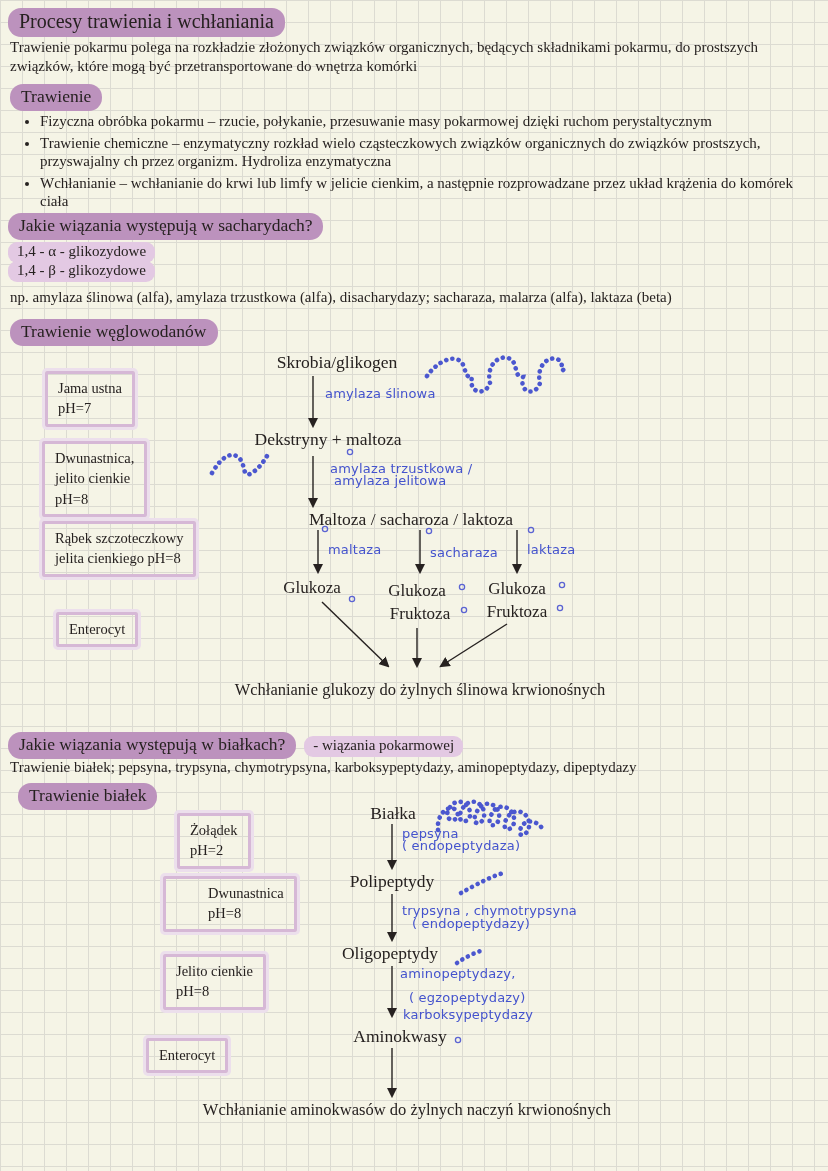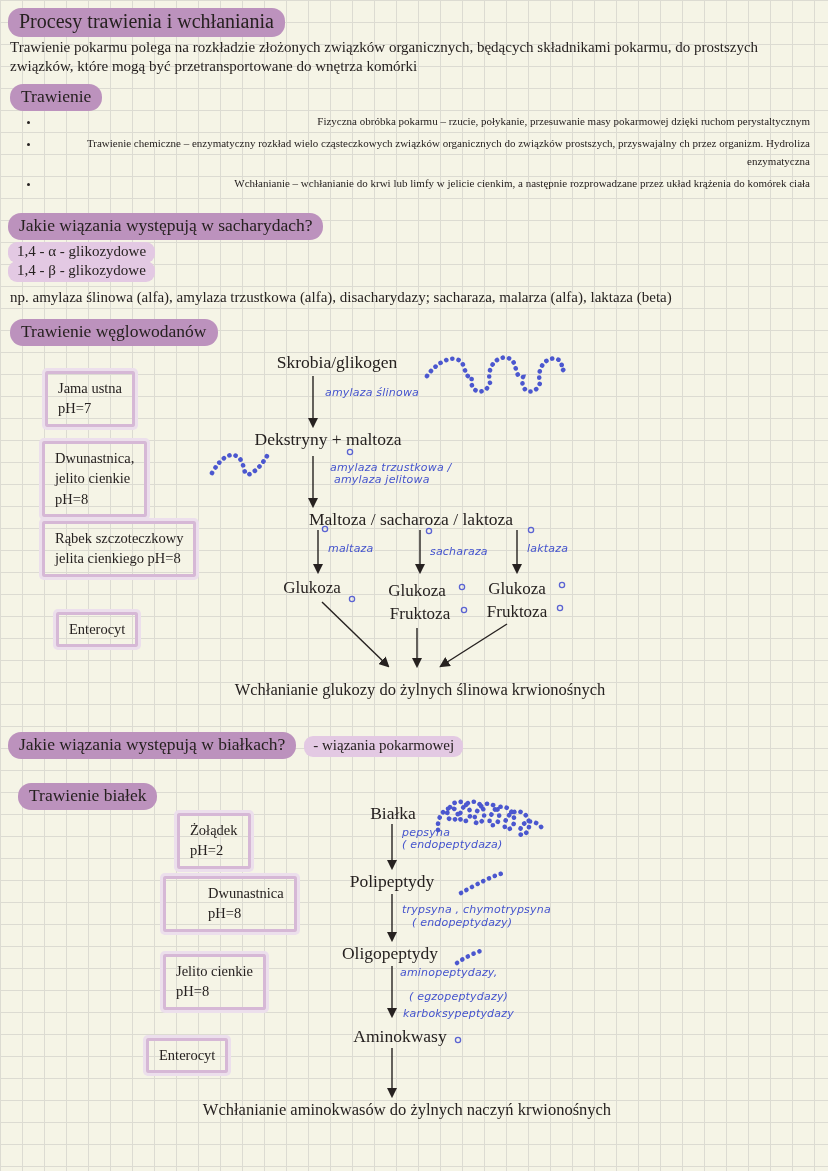--- a/index.html
+++ b/index.html
@@ -14,36 +14,36 @@
     color:#262120;
   }
   .abs{position:absolute;}
   .overlay{position:absolute;left:0;top:0;pointer-events:none;}
   .pill{display:inline-block;border-radius:13px;padding:2px 11px 4px;}
   .pill.strong{background:#bc92bd;}
   .pill.light{background:#e3c9e3;border-radius:9px;padding:1px 9px 3px;}
   .title{font-size:20px;}
   .h2{font-size:17.5px;}
   .body{font-size:15px;line-height:1.26;}
-  .bullets{margin:0;padding-left:30px;width:770px;font-size:11px;line-height:18.5px;text-align:right;}
+  .bullets{margin:0;padding-left:30px;width:770px;font-size:15px;line-height:18.5px;}
   .bullets li{margin-bottom:3px;}
   .node{font-size:17.5px;white-space:nowrap;transform:translateX(-50%);}
   .node.small{font-size:17px;}
   .result{font-size:16.5px;white-space:nowrap;transform:translateX(-50%);}
   .pbox{
     border:3px solid #d6b8d6;
     box-shadow:0 0 0 3px #ecdfec;
     border-radius:2px;
     padding:4px 10px 5px;
     font-size:14.5px;line-height:1.4;
     white-space:pre-line;
   }
   .hand{
-    font-family:"DejaVu Sans",sans-serif;font-style:italic;
-    font-size:11px;color:#4453cd;white-space:nowrap;letter-spacing:.2px;
+    font-family:"DejaVu Sans",sans-serif;
+    font-size:13px;color:#4453cd;white-space:nowrap;letter-spacing:.2px;
   }
   .bond{font-size:15px;}
   .rowline{white-space:nowrap;}
 </style>
 </head>
 <body>
 
 <div class="page">
 
   <svg class="overlay" width="828" height="1171" viewBox="0 0 828 1171">
@@ -131,20 +131,21 @@
   <div class="abs hand" style="left:330px;top:461px;">amylaza trzustkowa /</div>
   <div class="abs hand" style="left:334px;top:473px;">amylaza jelitowa</div>
   <div class="abs hand" style="left:328px;top:542px;">maltaza</div>
   <div class="abs hand" style="left:430px;top:545px;">sacharaza</div>
   <div class="abs hand" style="left:527px;top:542px;">laktaza</div>
 
   <div class="abs rowline" style="left:8px;top:732px;">
     <span class="pill strong h2">Jakie wiązania występują w białkach?</span>
     <span class="pill light bond" style="margin-left:4px;">- wiązania pokarmowej</span>
   </div>
+  <div class="abs body" style="left:10px;top:758px;width:800px;">Trawienie białek; pepsyna, trypsyna, chymotrypsyna, karboksypeptydazy, aminopeptydazy, dipeptydazy</div>
 
   <div class="abs pill strong h2" style="left:18px;top:783px;">Trawienie białek</div>
 
   <div class="abs pbox" style="left:177px;top:813px;">Żołądek
 pH=2</div>
   <div class="abs pbox" style="left:163px;top:876px;padding-left:42px;">Dwunastnica
 pH=8</div>
   <div class="abs pbox" style="left:163px;top:954px;">Jelito cienkie
 pH=8</div>
   <div class="abs pbox" style="left:146px;top:1038px;">Enterocyt</div>

